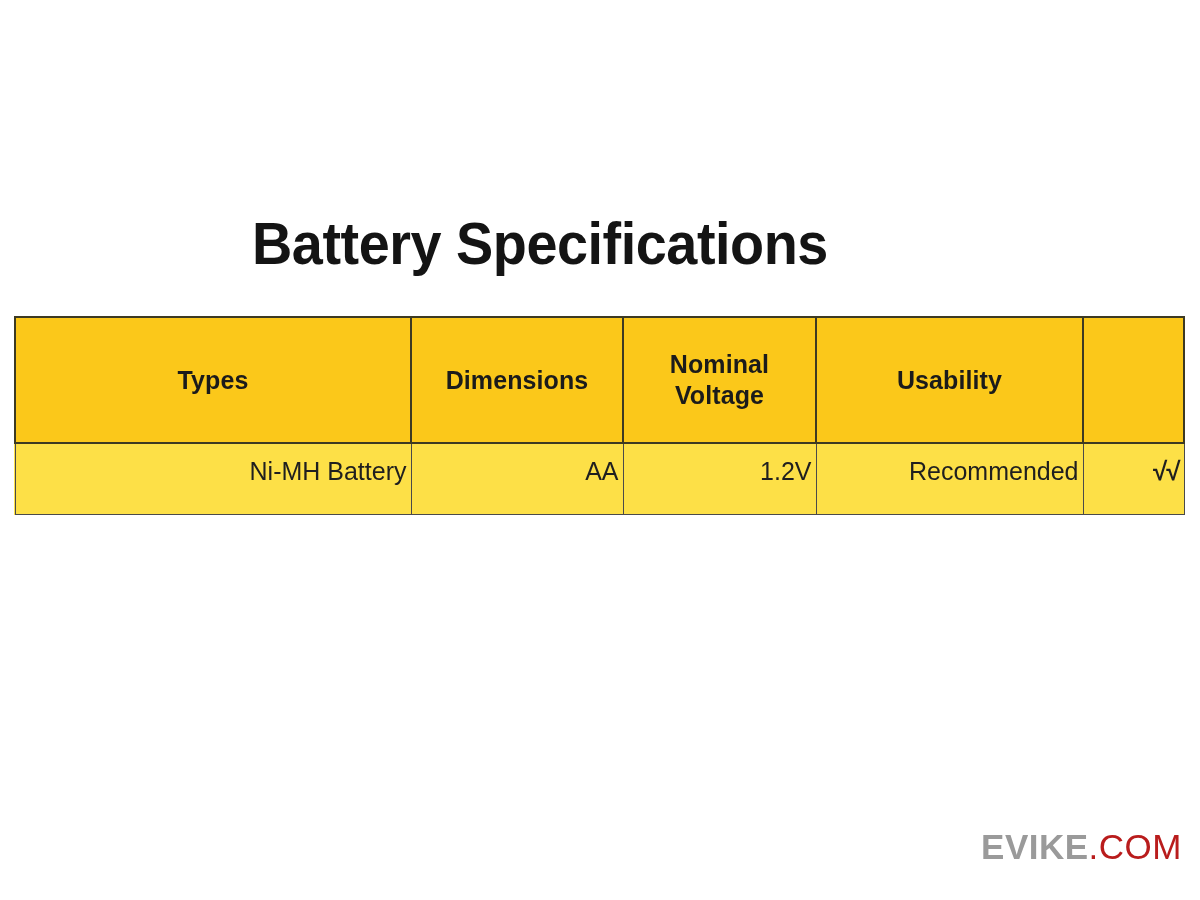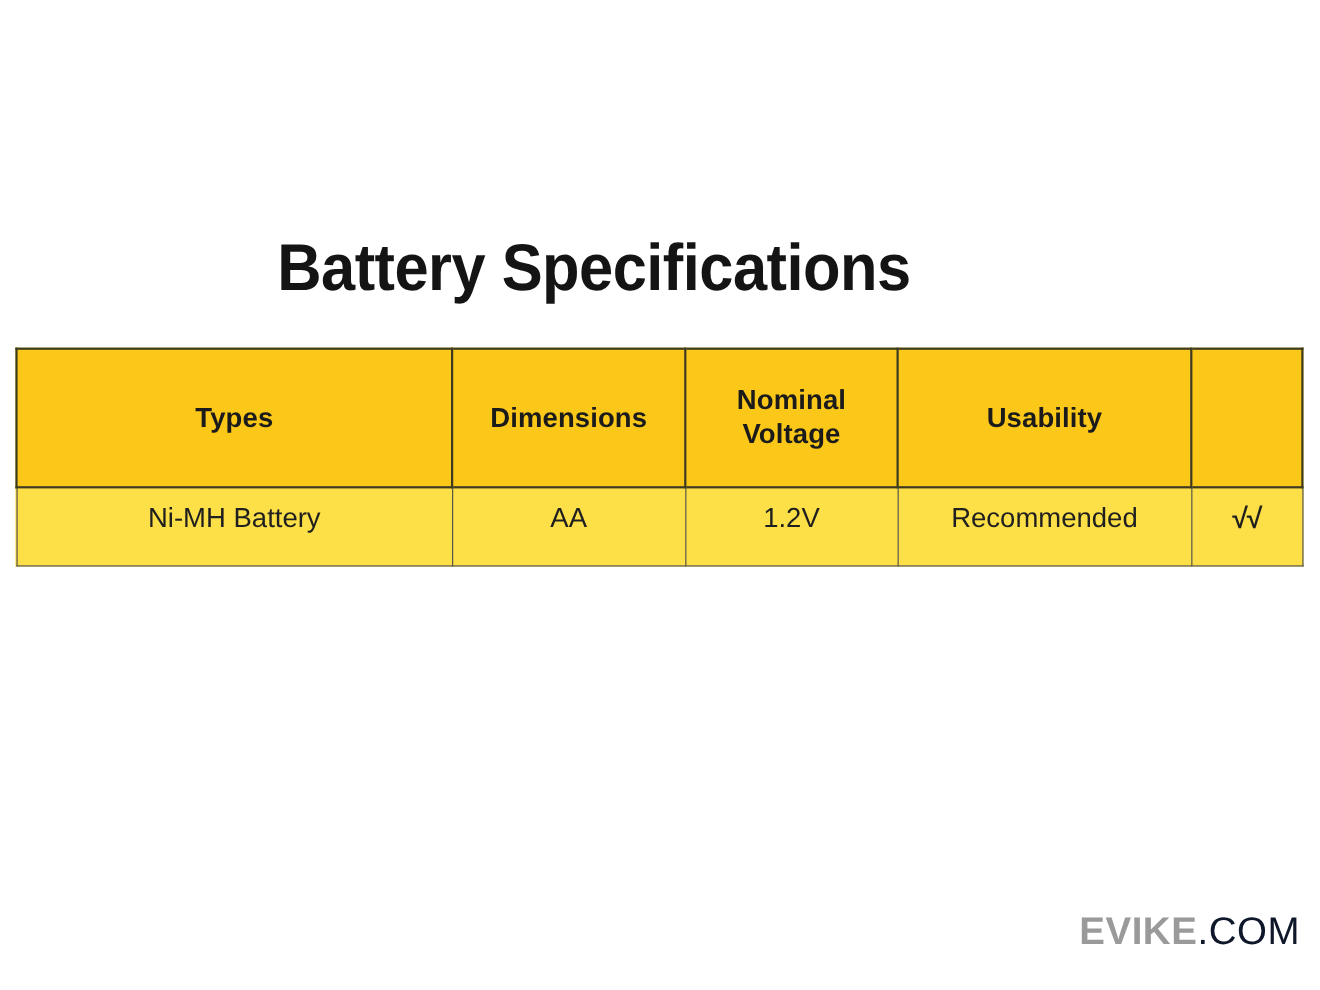--- a/index.html
+++ b/index.html
@@ -85,20 +85,21 @@
     color: #1b1b1b;
     letter-spacing: 0.1px;
     white-space: pre-line;
   }
   .head-cell.two-line { align-items: center; }
 
   
   tr.body-row td {
     border-color: #4a4a4a;
     border-width: 1.6px;
+    text-align: right;
   }
   tr.row-h-short td { height: 70px; }
   tr.row-h-tall  td { height: 136px; }
 
   .cell-inner {
     padding-top: 10px;
     padding-left: 4px;
     padding-right: 4px;
     font-size: 25px;
     line-height: 34px;
@@ -129,21 +130,21 @@
     white-space: nowrap;
     user-select: none;
   }
   .wm-strong {
     font-weight: bold;
     color: #9a9a9a;
     margin-top: 43px;
   }
   .wm-light {
     font-weight: normal;
-    color: #0f172a;
+    color: #b91c1c;
   }
 </style>
 </head>
 <body>
 
 <h1 class="slide-title">Battery Specifications</h1>
 
 <div class="spec-table-wrap">
   <table class="spec-table">
     <colgroup>

